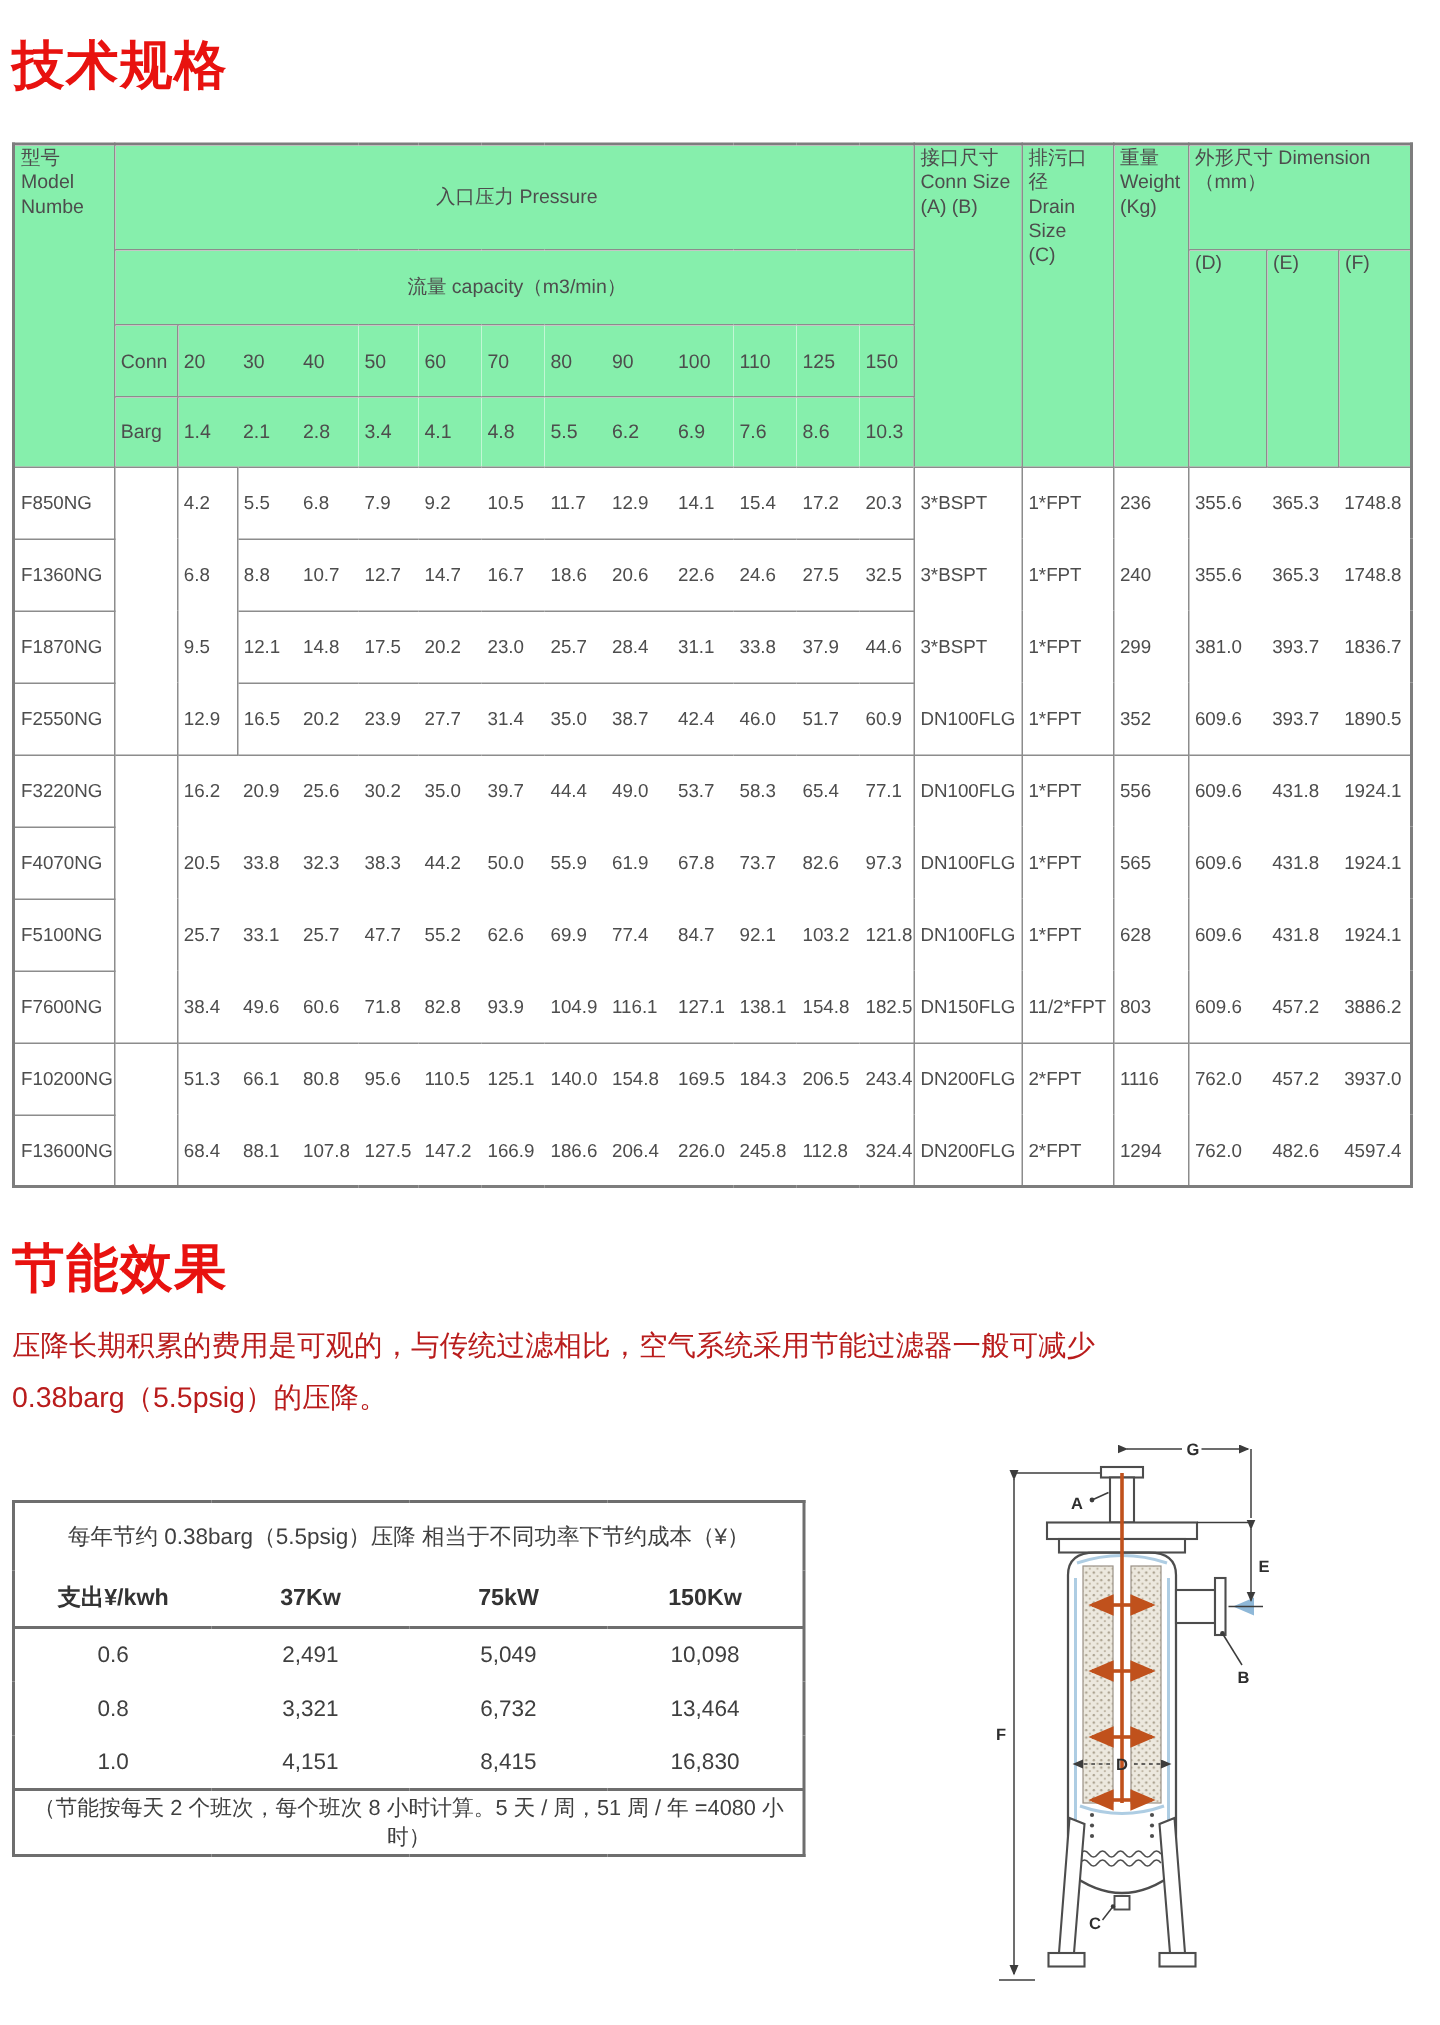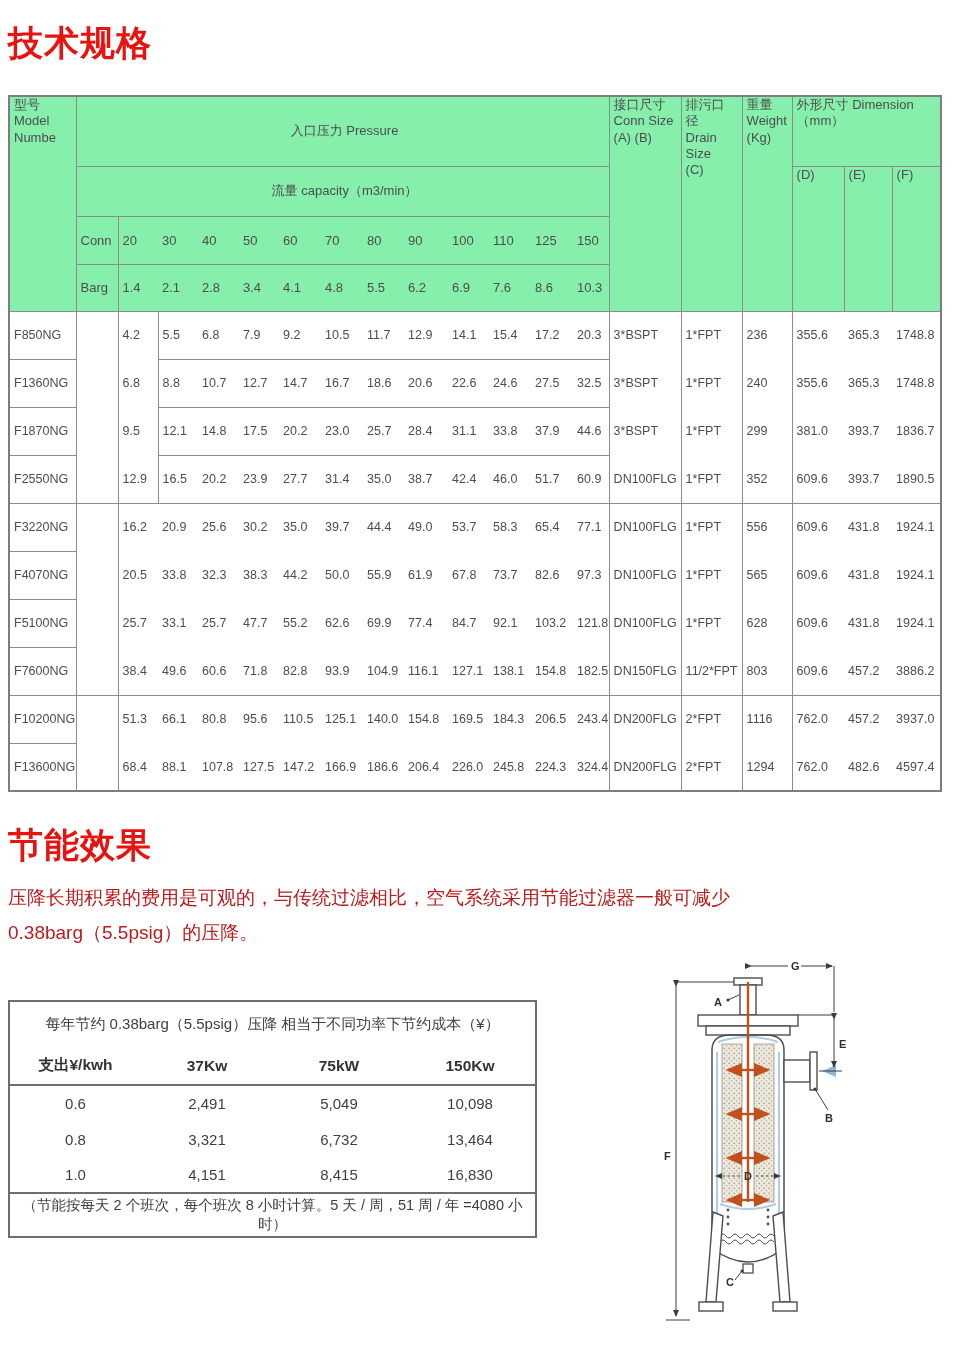--- a/index.html
+++ b/index.html
@@ -334,21 +334,21 @@
           <td>68.4</td>
           <td>88.1</td>
           <td>107.8</td>
           <td>127.5</td>
           <td>147.2</td>
           <td>166.9</td>
           <td>186.6</td>
           <td>206.4</td>
           <td>226.0</td>
           <td>245.8</td>
-          <td>224.3</td>
+          <td>112.8</td>
           <td class="bR">324.4</td>
           <td class="bR">DN200FLG</td>
           <td class="bR">2*FPT</td>
           <td class="bR">1294</td>
           <td>762.0</td>
           <td>482.6</td>
           <td>4597.4</td>
         </tr>
       </tbody>
   </table>

